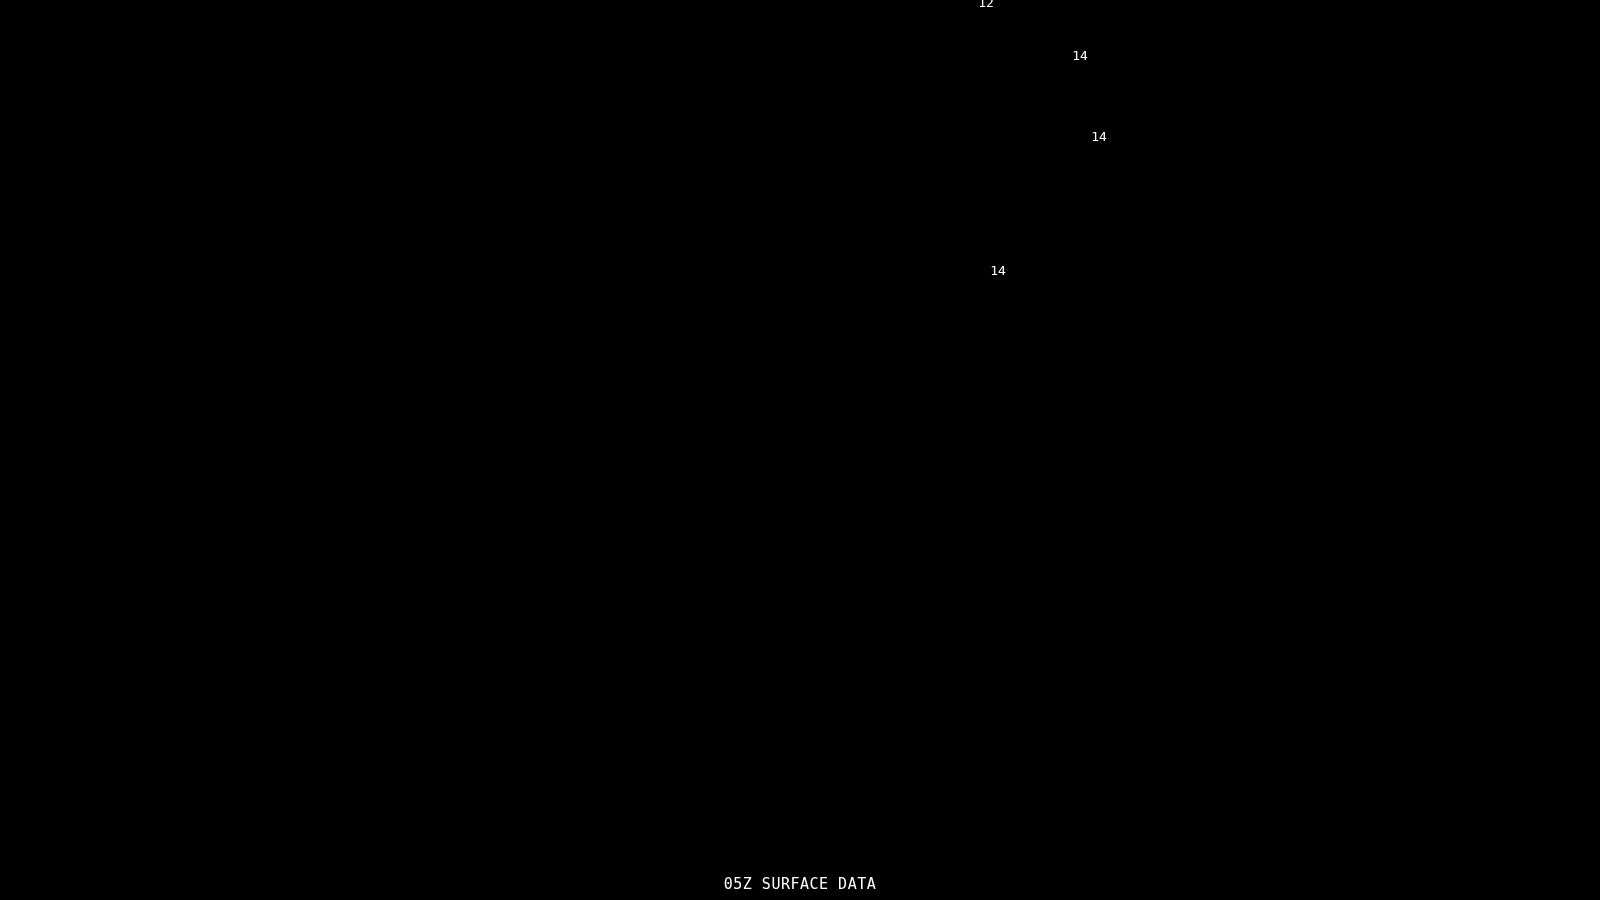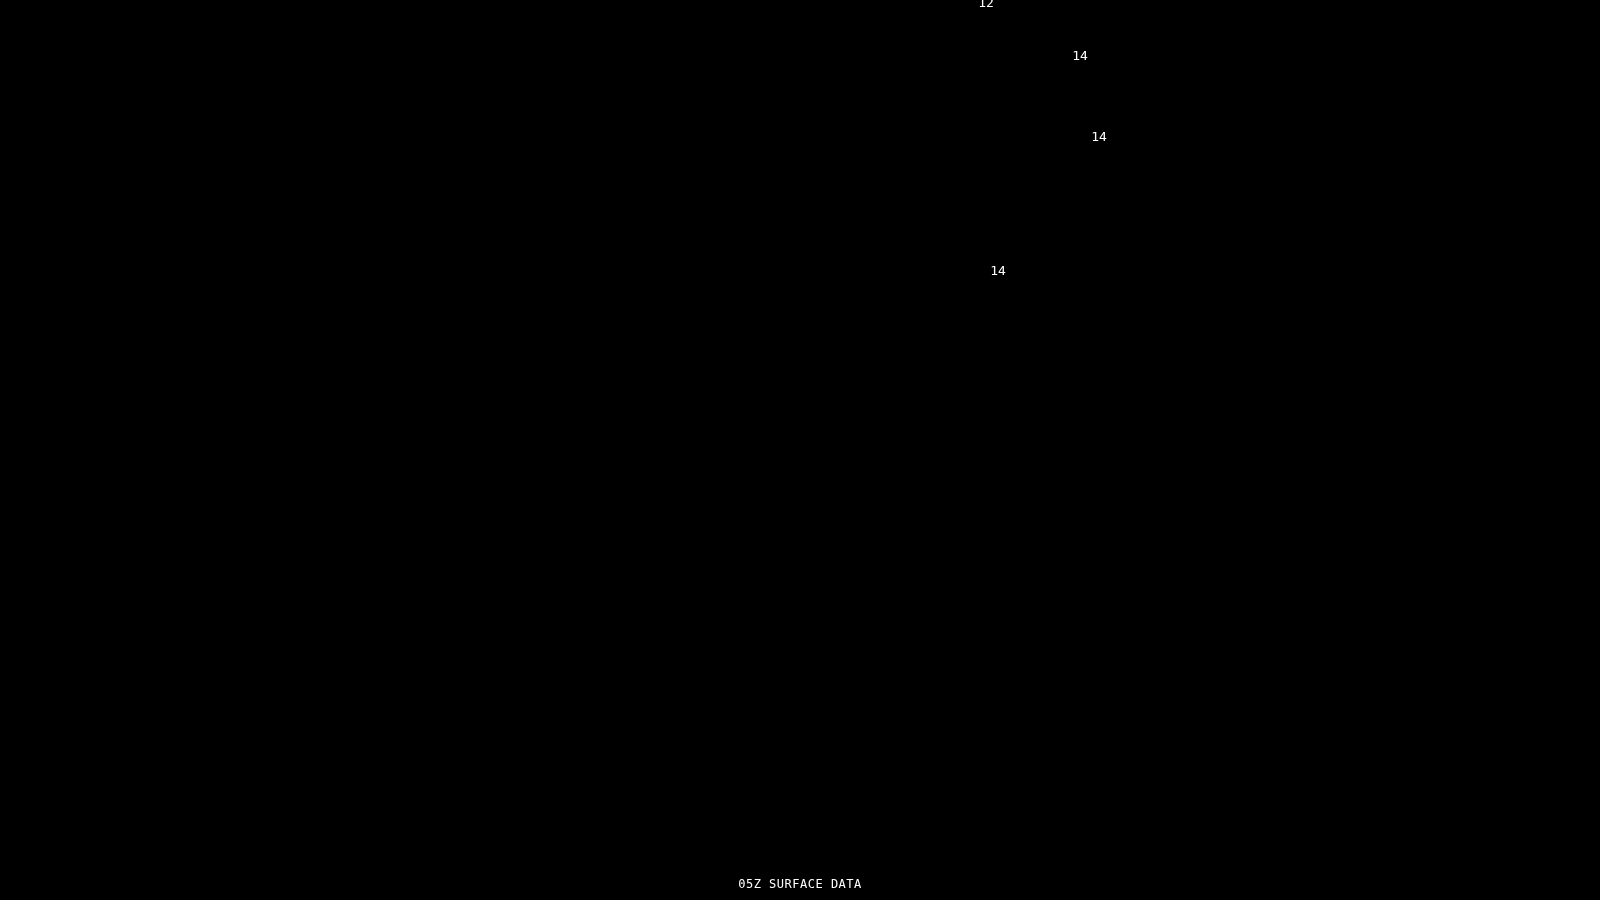--- a/index.html
+++ b/index.html
@@ -20,21 +20,21 @@
     position: absolute;
     transform: translate(-50%, -50%);
     font-family: "DejaVu Sans Mono", "Liberation Mono", monospace;
     font-size: 13px;
     line-height: 13px;
     color: #ffffff;
     white-space: pre;
     letter-spacing: 0px;
   }
   .title {
-    font-size: 12px;
+    font-size: 15px;
     line-height: 12px;
     letter-spacing: 0.5px;
   }
 </style>
 </head>
 <body>
 
 <div class="map">
   <span class="lbl" style="left: 986px; top: 2px;">12</span>
   <span class="lbl" style="left: 1080px; top: 55px;">14</span>

